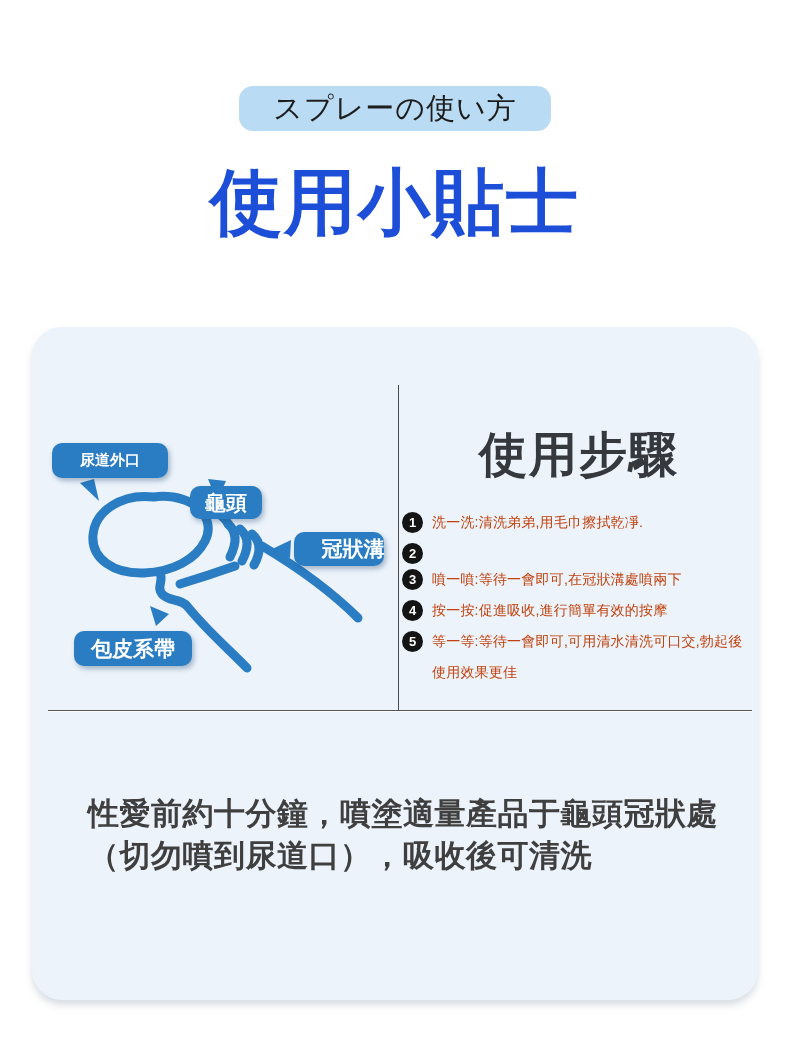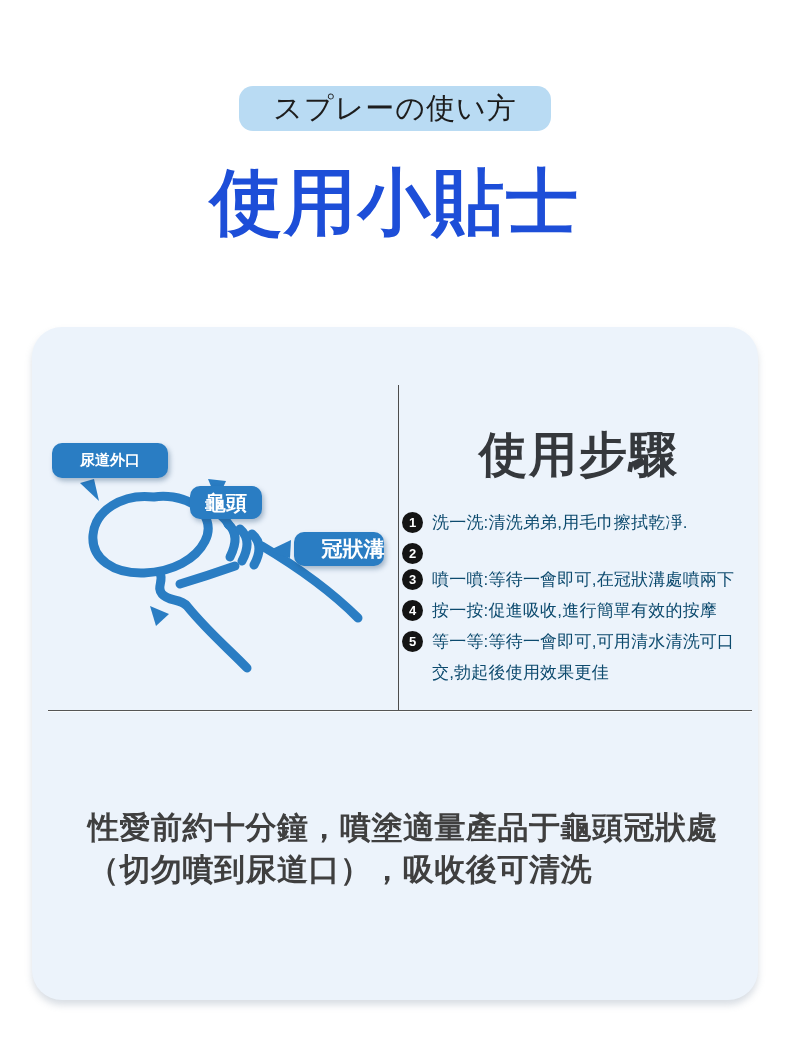--- a/index.html
+++ b/index.html
@@ -98,28 +98,28 @@
     width:21px; height:21px;
     margin-top:5px;
     border-radius:50%;
     background:var(--circle);
     color:#ffffff;
     font-size:13px; font-weight:bold;
     line-height:21px; text-align:center;
   }
   .steptext{
     margin-left:9px;
-    font-size:17px;
+    font-size:14px;
     line-height:31px;
-    color:#0c4a6e;
+    color:#c2410c;
     letter-spacing:0.2px;
   }
   
   .note{
-    position:absolute; left:56px; top:480px;
+    position:absolute; left:56px; top:466px;
     width:660px; margin:0;
     font-size:31px; line-height:42px;
     font-weight:bold; color:#3f3f3f;
     letter-spacing:0.5px;
   }
 </style>
 </head>
 <body>
 
 <div class="header">
@@ -153,20 +153,21 @@
       <g fill="#2a7dc3">
         <polygon points="48,98 62,94 67,116"></polygon>
         <polygon points="176,94 194,96 185,116"></polygon>
         <polygon points="236,166 259,155 258,173"></polygon>
         <polygon points="118,221 137,229 124,241"></polygon>
       </g>
     </svg>
     <div class="dlabel dl-urethra">尿道外口</div>
     <div class="dlabel dl-glans">龜頭</div>
     <div class="dlabel dl-sulcus">冠狀溝</div>
+    <div class="dlabel dl-frenulum">包皮系帶</div>
   </div>
 
   <div class="vdivider"></div>
 
   <h2 class="steps-heading">使用步驟</h2>
 
   <ol class="steps-list">
     <li class="step">
       <span class="stepnum">1</span>
       <span class="steptext">洗一洗:清洗弟弟,用毛巾擦拭乾凈.</span>

